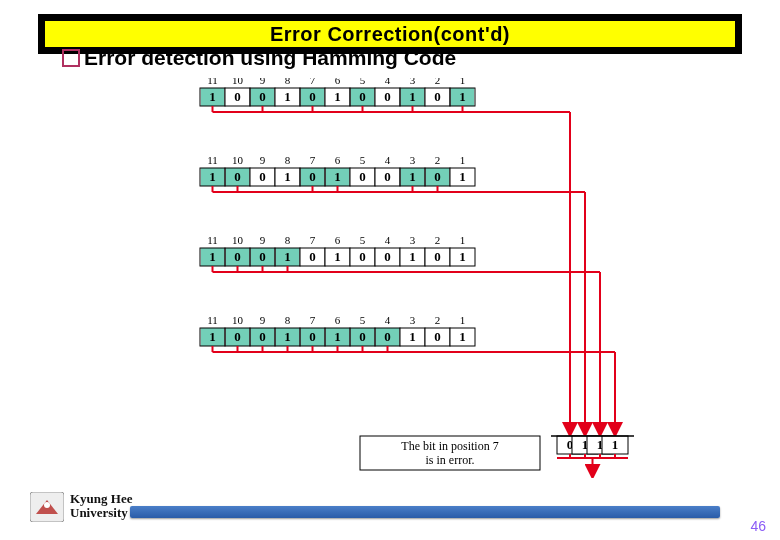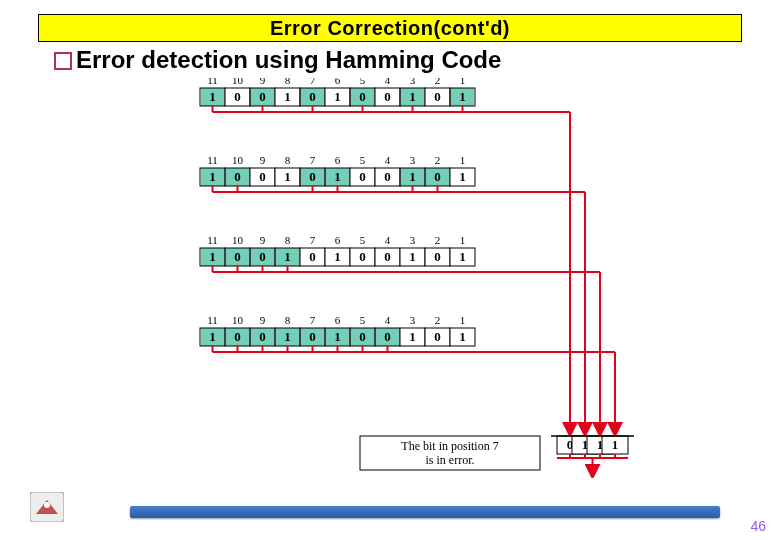--- a/index.html
+++ b/index.html
@@ -1,20 +1,20 @@
 <!DOCTYPE html>
 <html><head>
 <meta charset="utf-8">
 <style>
   :root { --hl-green:#00a87e; --red:#e2001a; --blue:#1e50a2; --yellow:#ffff00; --grey:#cfcfcf; }
   html,body { margin:0; padding:0; }
   body { width:780px; height:540px; font-family:Arial,Helvetica,sans-serif; background:#fff; position:relative; overflow:hidden; }
-  .title-bar { position:absolute; left:38px; right:38px; top:14px; height:26px; background:var(--yellow); border:1px solid #000000; display:flex; align-items:center; justify-content:center; }
+  .title-bar { position:absolute; left:38px; right:38px; top:14px; height:26px; background:var(--yellow); border:7px solid #000000; display:flex; align-items:center; justify-content:center; }
   .title-text { font-weight:bold; font-size:20px; letter-spacing:.5px; }
-  .subtitle { position:absolute; left:30px; top:46px; font-weight:bold; font-size:24px;padding-left:24px; }
+  .subtitle { position:absolute; left:38px; top:46px; font-weight:bold; font-size:21px;padding-left:24px; }
   .square-bullet { display:inline-block; width:14px; height:14px; border:2px solid #b03060; margin-right:4px; transform:translateY(2px); }
   svg.diagram { position:absolute; left:0; top:78px; width:780px; height:400px; }
   .footer { position:absolute; left:0; bottom:0; width:780px; height:54px; }
   .foot-bar { position:absolute; left:130px; right:60px; top:20px; height:12px; background:linear-gradient(#4a7ec8,#2a5ca8); border-radius:2px; box-shadow:0 1px 2px rgba(0,0,0,.4); }
   .foot-label { position:absolute; left:70px; top:6px; font-family:Georgia,serif; font-size:13px; font-weight:bold; line-height:14px; color:#111; }
   .foot-logo { position:absolute; left:30px; top:6px; width:34px; height:30px; }
   .pagenum { position:absolute; right:14px; bottom:6px; font-size:14px; color:#8b5cf6; }
 </style>
 </head>
 <body>
@@ -247,15 +247,19 @@
       <text x="450" y="386" text-anchor="middle" font-size="12" font-family="serif">is in error.</text>
     </g>
 </svg>
 
 <div class="footer">
   <svg class="foot-logo" viewBox="0 0 34 30">
     <rect x="0" y="0" width="34" height="30" rx="3" fill="#eee" stroke="#999"></rect>
     <path d="M6 22 L17 8 L28 22 Z" fill="#c0504d"></path>
     <circle cx="17" cy="13" r="3" fill="#fff"></circle>
   </svg>
+  <div class="foot-label">
+    <span>Kyung Hee</span><br>
+    <span>University</span>
+  </div>
   <div class="foot-bar"></div>
   <div class="pagenum">46</div>
 </div>
 
 </body></html>

